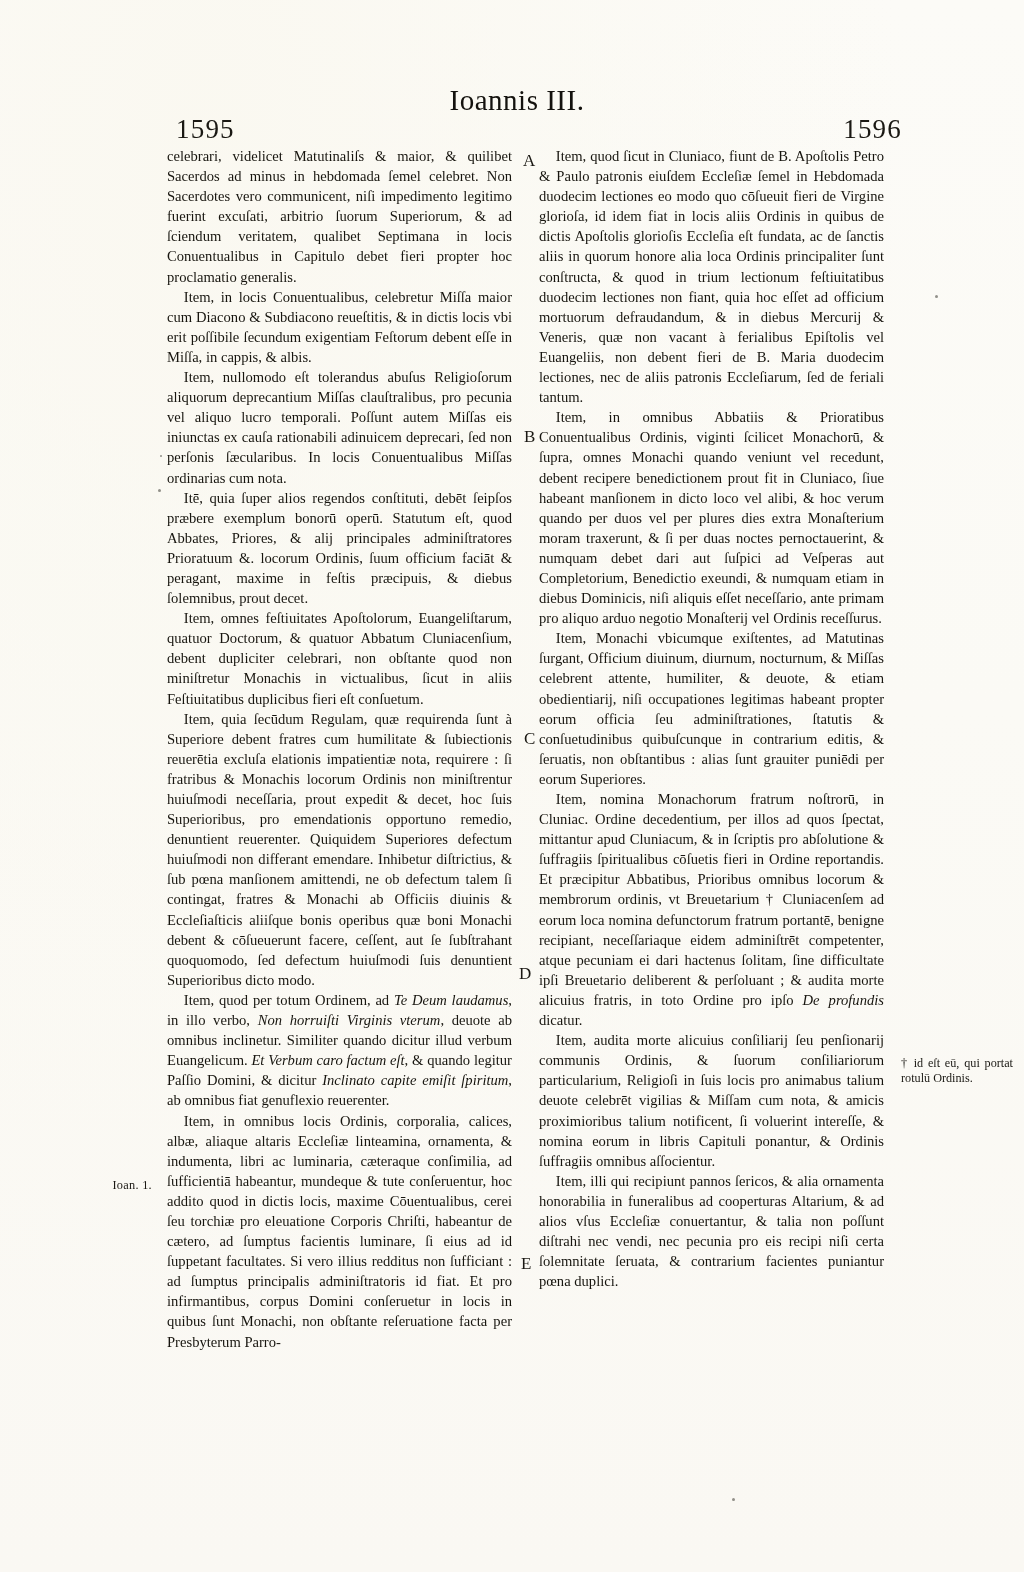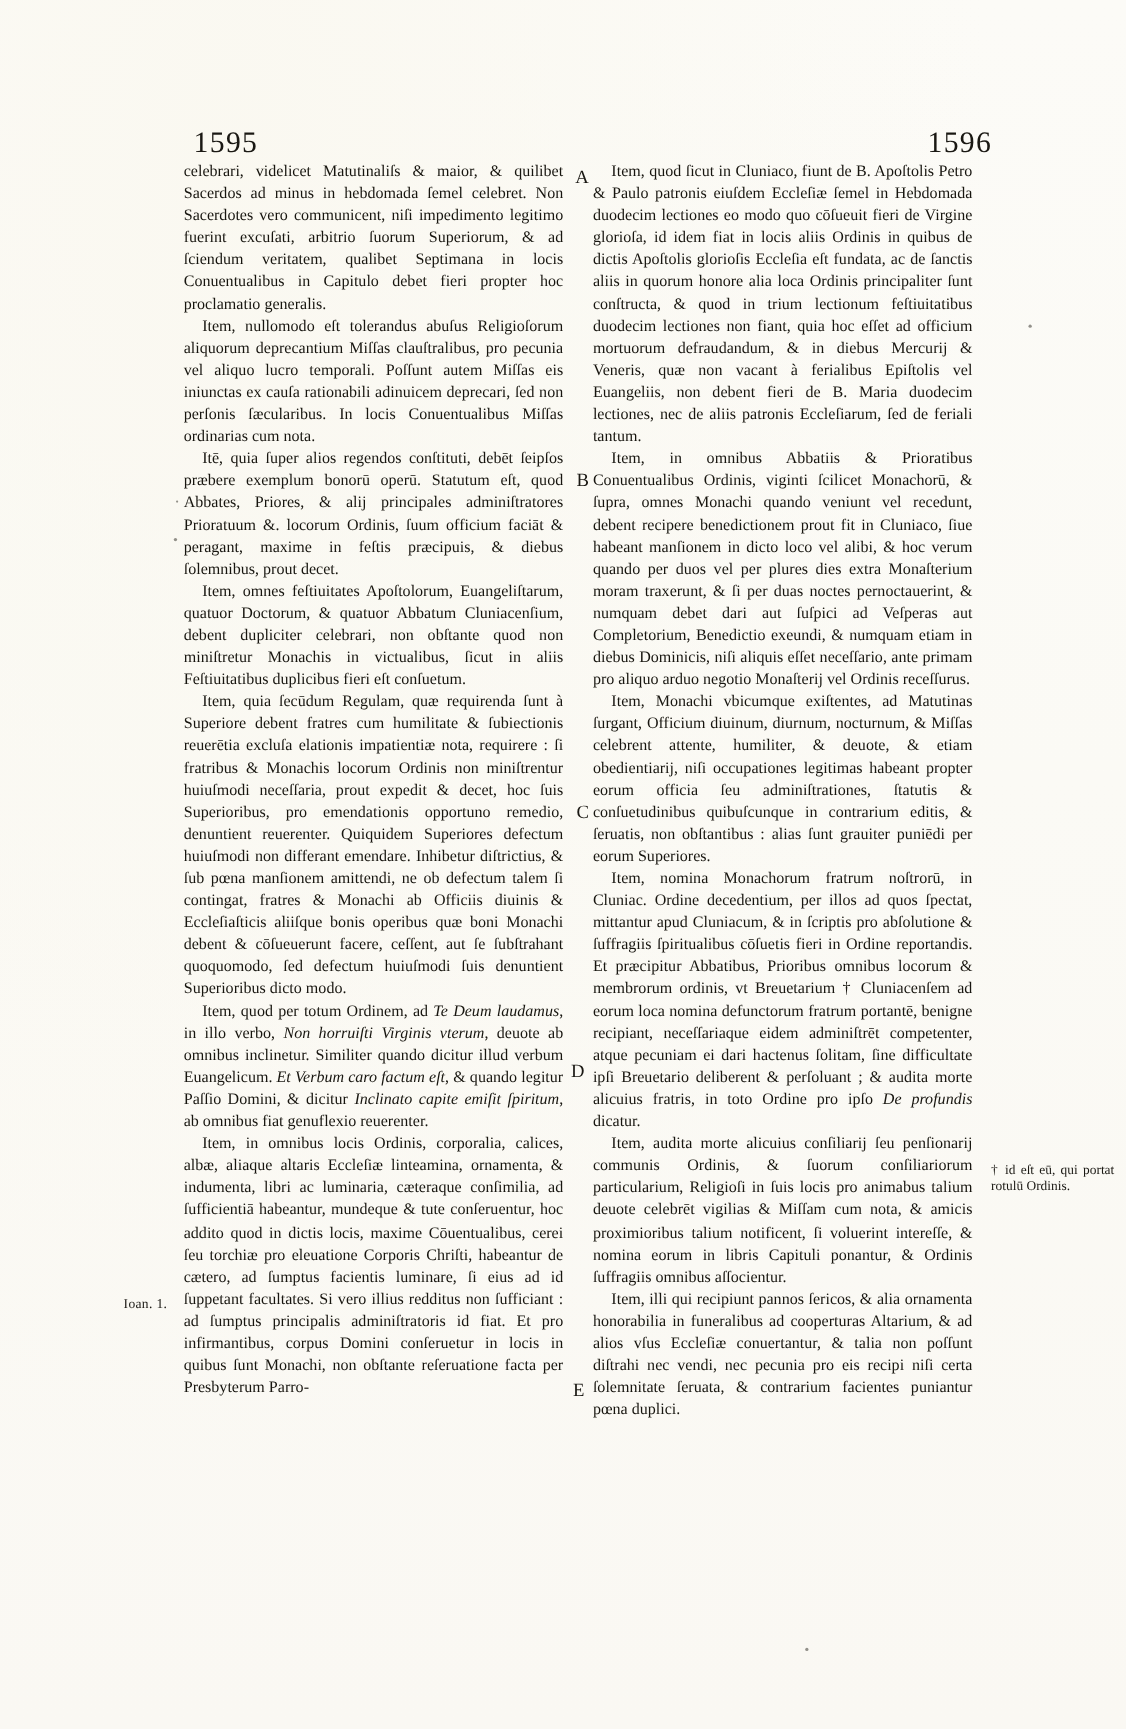--- a/index.html
+++ b/index.html
@@ -101,27 +101,29 @@
   
   .speck{position:absolute;background:#2a2720;border-radius:50%;opacity:.5;}
 </style>
 </head>
 <body>
 
 <div class="page">
 
   <div class="head">
     <span class="folio folio-left">1595</span>
+    <span class="head-title">Ioannis III.</span>
     <span class="folio folio-right">1596</span>
   </div>
 
   <div class="cols">
 
     <div class="col col-left">
       <p>celebrari, videlicet Matutinaliſs &amp; maior, &amp; quilibet Sacerdos ad minus in hebdomada ſemel celebret. Non Sacerdotes vero communicent, niſi impedimento legitimo fuerint excuſati, arbitrio ſuorum Superiorum, &amp; ad ſciendum veritatem, qualibet Septimana in locis Conuentualibus in Capitulo debet fieri propter hoc proclamatio generalis.</p>
+      <p class="ind">Item, in locis Conuentualibus, celebretur Miſſa maior cum Diacono &amp; Subdiacono reueſtitis, &amp; in dictis locis vbi erit poſſibile ſecundum exigentiam Feſtorum debent eſſe in Miſſa, in cappis, &amp; albis.</p>
       <p class="ind">Item, nullomodo eſt tolerandus abuſus Religioſorum aliquorum deprecantium Miſſas clauſtralibus, pro pecunia vel aliquo lucro temporali. Poſſunt autem Miſſas eis iniunctas ex cauſa rationabili adinuicem deprecari, ſed non perſonis ſæcularibus. In locis Conuentualibus Miſſas ordinarias cum nota.</p>
       <p class="ind">Itē, quia ſuper alios regendos conſtituti, debēt ſeipſos præbere exemplum bonorū operū. Statutum eſt, quod Abbates, Priores, &amp; alij principales adminiſtratores Prioratuum &amp;. locorum Ordinis, ſuum officium faciāt &amp; peragant, maxime in feſtis præcipuis, &amp; diebus ſolemnibus, prout decet.</p>
       <p class="ind">Item, omnes feſtiuitates Apoſtolorum, Euangeliſtarum, quatuor Doctorum, &amp; quatuor Abbatum Cluniacenſium, debent dupliciter celebrari, non obſtante quod non miniſtretur Monachis in victualibus, ſicut in aliis Feſtiuitatibus duplicibus fieri eſt conſuetum.</p>
       <p class="ind">Item, quia ſecūdum Regulam, quæ requirenda ſunt à Superiore debent fratres cum humilitate &amp; ſubiectionis reuerētia excluſa elationis impatientiæ nota, requirere : ſi fratribus &amp; Monachis locorum Ordinis non miniſtrentur huiuſmodi neceſſaria, prout expedit &amp; decet, hoc ſuis Superioribus, pro emendationis opportuno remedio, denuntient reuerenter. Quiquidem Superiores defectum huiuſmodi non differant emendare. Inhibetur diſtrictius, &amp; ſub pœna manſionem amittendi, ne ob defectum talem ſi contingat, fratres &amp; Monachi ab Officiis diuinis &amp; Eccleſiaſticis aliiſque bonis operibus quæ boni Monachi debent &amp; cōſueuerunt facere, ceſſent, aut ſe ſubſtrahant quoquomodo, ſed defectum huiuſmodi ſuis denuntient Superioribus dicto modo.</p>
       <p class="ind" id="lp6">Item, quod per totum Ordinem, ad <i>Te Deum laudamus</i>, in illo verbo, <i>Non horruiſti Virginis vterum</i>, deuote ab omnibus inclinetur. Similiter quando dicitur illud verbum Euangelicum. <i>Et Verbum caro factum eſt</i>, &amp; quando legitur Paſſio Domini, &amp; dicitur <i>Inclinato capite emiſit ſpiritum</i>, ab omnibus fiat genuflexio reuerenter.</p>
       <p class="ind">Item, in omnibus locis Ordinis, corporalia, calices, albæ, aliaque altaris Eccleſiæ linteamina, ornamenta, &amp; indumenta, libri ac luminaria, cæteraque conſimilia, ad ſufficientiā habeantur, mundeque &amp; tute conſeruentur, hoc addito quod in dictis locis, maxime Cōuentualibus, cerei ſeu torchiæ pro eleuatione Corporis Chriſti, habeantur de cætero, ad ſumptus facientis luminare, ſi eius ad id ſuppetant facultates. Si vero illius redditus non ſufficiant : ad ſumptus principalis adminiſtratoris id fiat. Et pro infirmantibus, corpus Domini conſeruetur in locis in quibus ſunt Monachi, non obſtante reſeruatione facta per Presbyterum Parro-</p>
     </div>
 
     <div class="col col-right">
       <p class="ind">Item, quod ſicut in Cluniaco, fiunt de B. Apoſtolis Petro &amp; Paulo patronis eiuſdem Eccleſiæ ſemel in Hebdomada duodecim lectiones eo modo quo cōſueuit fieri de Virgine glorioſa, id idem fiat in locis aliis Ordinis in quibus de dictis Apoſtolis glorioſis Eccleſia eſt fundata, ac de ſanctis aliis in quorum honore alia loca Ordinis principaliter ſunt conſtructa, &amp; quod in trium lectionum feſtiuitatibus duodecim lectiones non fiant, quia hoc eſſet ad officium mortuorum defraudandum, &amp; in diebus Mercurij &amp; Veneris, quæ non vacant à ferialibus Epiſtolis vel Euangeliis, non debent fieri de B. Maria duodecim lectiones, nec de aliis patronis Eccleſiarum, ſed de feriali tantum.</p>

